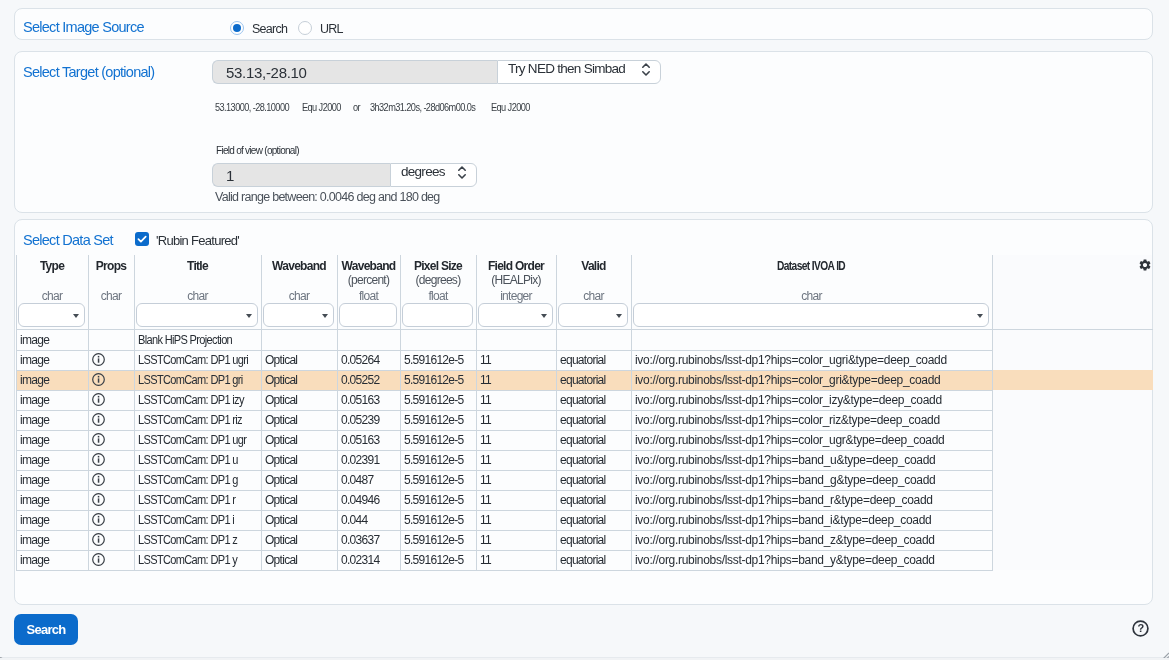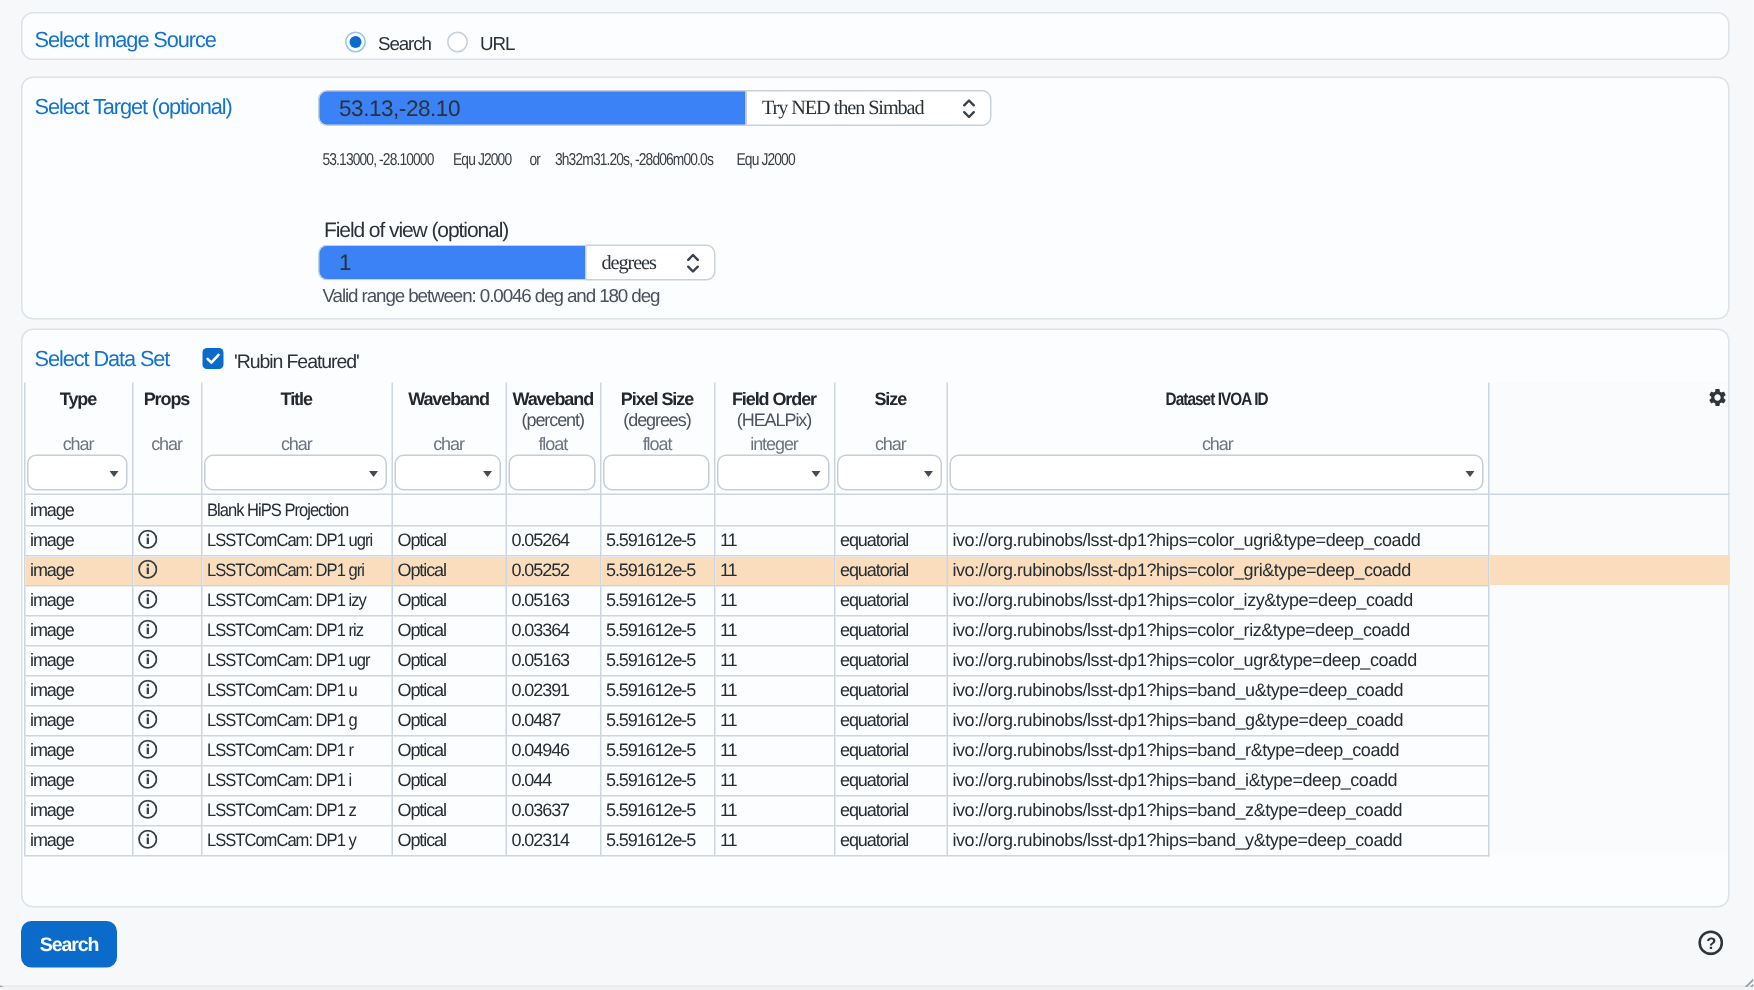--- a/index.html
+++ b/index.html
@@ -2,22 +2,22 @@
 <html><head>
 <meta charset="utf-8">
 <style>
   * { margin:0; padding:0; box-sizing:border-box; }
   html,body { width:1169px; height:660px; background:#f6f8fa; font-family:"Liberation Sans",sans-serif; overflow:hidden; letter-spacing:-0.045em; }
   .panel { position:absolute; left:14px; width:1139px; background:#fcfdfe; border:1px solid #dbe2e8; border-radius:8px; }
   .seclabel { position:absolute; left:8px; font-size:14.5px; letter-spacing:-0.05em; color:#1272d1; }
   .abs { position:absolute; }
   .txt { color:#2b3138; }
   .joined { position:absolute; display:flex; height:24px; }
-  .jinput { border:1px solid #c8d1d9; border-right:none; border-radius:6px 0 0 6px; background:#3b82f6; font-size:15px; letter-spacing:-0.02em; white-space:nowrap; color:#2b3138; display:flex; align-items:center; padding-left:13px; }
-  .jselect { border:1px solid #c8d1d9; border-radius:0 6px 6px 0; background:#fff; font-size:13.5px; white-space:nowrap; color:#2b3138; display:flex; align-items:center; justify-content:space-between; padding:0 9px 0 10px;font-family:Liberation Serif, serif; }
+  .jinput { border:1px solid #c8d1d9; border-right:none; border-radius:6px 0 0 6px; background:#e5e5e5; font-size:15px; letter-spacing:-0.02em; white-space:nowrap; color:#2b3138; display:flex; align-items:center; padding-left:13px; }
+  .jselect { border:1px solid #c8d1d9; border-radius:0 6px 6px 0; background:#fff; font-size:13.5px; white-space:nowrap; color:#2b3138; display:flex; align-items:flex-start; justify-content:space-between; padding:0 9px 0 10px; }
   table.grid { border-collapse:collapse; table-layout:fixed; width:1138px; font-size:12px; color:#262c33; }
   table.grid td { border-right:1px solid #cdd6de; border-bottom:1px solid #cdd6de; padding:0 0 0 3px; height:20px; overflow:hidden; white-space:nowrap; }
   table.grid td.filler { border-right:none; border-bottom:none; }
   .hl td { background:#f9ddbc; }
   .hdrname { font-size:12px; font-weight:bold; color:#23282e; text-align:center; line-height:14px; }
   .hdrtype { font-size:12px; color:#6d7580; text-align:center; }
   .hdrsub { font-weight:normal; color:#4c535c; }
   .fbox { position:absolute; height:23.5px; background:#fff; border:1px solid #c5ced8; border-radius:6px; }
   .caret { position:absolute; right:5.5px; top:9.5px; width:0; height:0; border-left:3.5px solid transparent; border-right:3.5px solid transparent; border-top:4.5px solid #454c54; }
   .vline { position:absolute; width:1px; background:#cdd6de; }
@@ -48,21 +48,21 @@
         <path d="M1.8 6.2 L5 3 L8.2 6.2" fill="none" stroke="#3a4149" stroke-width="1.6" stroke-linecap="round" stroke-linejoin="round"></path>
         <path d="M1.8 10.8 L5 14 L8.2 10.8" fill="none" stroke="#3a4149" stroke-width="1.6" stroke-linecap="round" stroke-linejoin="round"></path>
       </svg>
     </div>
   </div>
   <div class="abs fb" style="left:200px;">53.13000, -28.10000</div>
     <div class="abs fb" style="left:287px;">Equ J2000</div>
     <div class="abs fb" style="left:338px;">or</div>
     <div class="abs fb" style="left:355px;">3h32m31.20s, -28d06m00.0s</div>
     <div class="abs fb" style="left:476px;">Equ J2000</div>
-  <div class="abs txt" style="left:201px; top:93px; font-size:14px;">Field of view (optional)</div>
+  <div class="abs txt" style="left:201px; top:93px; font-size:10px;">Field of view (optional)</div>
   <div class="joined" style="left:197px; top:111px;">
     <div class="jinput" style="width:178px;">1</div>
     <div class="jselect" style="width:87px;">degrees
       <svg width="10" height="17" viewBox="0 0 10 17">
         <path d="M1.8 6.2 L5 3 L8.2 6.2" fill="none" stroke="#3a4149" stroke-width="1.6" stroke-linecap="round" stroke-linejoin="round"></path>
         <path d="M1.8 10.8 L5 14 L8.2 10.8" fill="none" stroke="#3a4149" stroke-width="1.6" stroke-linecap="round" stroke-linejoin="round"></path>
       </svg>
     </div>
   </div>
   <div class="abs" style="left:200px; top:138px; font-size:12.5px; color:#4a515a;">Valid range between: 0.0046 deg and 180 deg</div>
@@ -129,21 +129,21 @@
         <div class="abs hdrname" style="left:460px; top:4px; width:80px;">
           <div class="">Field Order</div>
           <div class="hdrsub">(HEALPix)</div>
         </div>
         <div class="abs hdrtype" style="left:460px; top:34px; width:80px;">integer</div>
         <div class="fbox" style="left:462px; top:48px; width:75px;">
           <div class="caret"></div>
         </div>
         <div class="vline" style="left:540px; top:0; height:75px;"></div>
         <div class="abs hdrname" style="left:540px; top:4px; width:75px;">
-          <div class="">Size</div>
+          <div class="">Valid</div>
         </div>
         <div class="abs hdrtype" style="left:540px; top:34px; width:75px;">char</div>
         <div class="fbox" style="left:542px; top:48px; width:70px;">
           <div class="caret"></div>
         </div>
         <div class="vline" style="left:615px; top:0; height:75px;"></div>
         <div class="abs hdrname" style="left:615px; top:4px; width:361px;">
           <div class=""><span style="display:inline-block; transform:scaleX(0.85);">Dataset IVOA ID</span></div>
         </div>
         <div class="abs hdrtype" style="left:615px; top:34px; width:361px;">char</div>
@@ -230,21 +230,21 @@
             </tr>
             <tr class="">
               <td>image</td>
               <td><svg width="13" height="13" viewBox="0 0 13 13" style="vertical-align:-2px; margin-left:0px;">
                   <circle cx="6.5" cy="6.5" r="5.8" fill="none" stroke="#383e45" stroke-width="1.2"></circle>
                   <rect x="5.8" y="5.4" width="1.5" height="4.3" fill="#383e45"></rect>
                   <rect x="5.8" y="2.9" width="1.5" height="1.6" fill="#383e45"></rect>
                 </svg></td>
               <td><span class="sqz">LSSTComCam: DP1 riz</span></td>
               <td>Optical</td>
-              <td>0.03364</td>
+              <td>0.05239</td>
               <td>5.591612e-5</td>
               <td>11</td>
               <td>equatorial</td>
               <td><span class="ivo">ivo://org.rubinobs/lsst-dp1?hips=color_riz&amp;type=deep_coadd</span></td>
               <td class="filler"></td>
             </tr>
             <tr class="">
               <td>image</td>
               <td><svg width="13" height="13" viewBox="0 0 13 13" style="vertical-align:-2px; margin-left:0px;">
                   <circle cx="6.5" cy="6.5" r="5.8" fill="none" stroke="#383e45" stroke-width="1.2"></circle>

